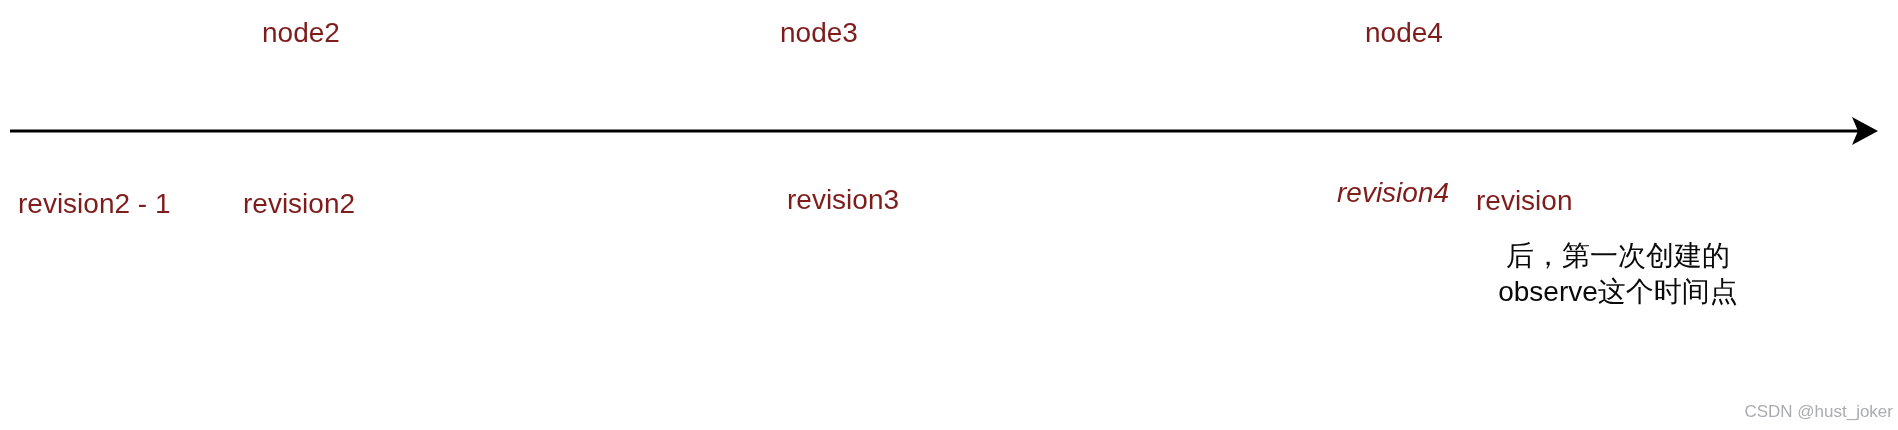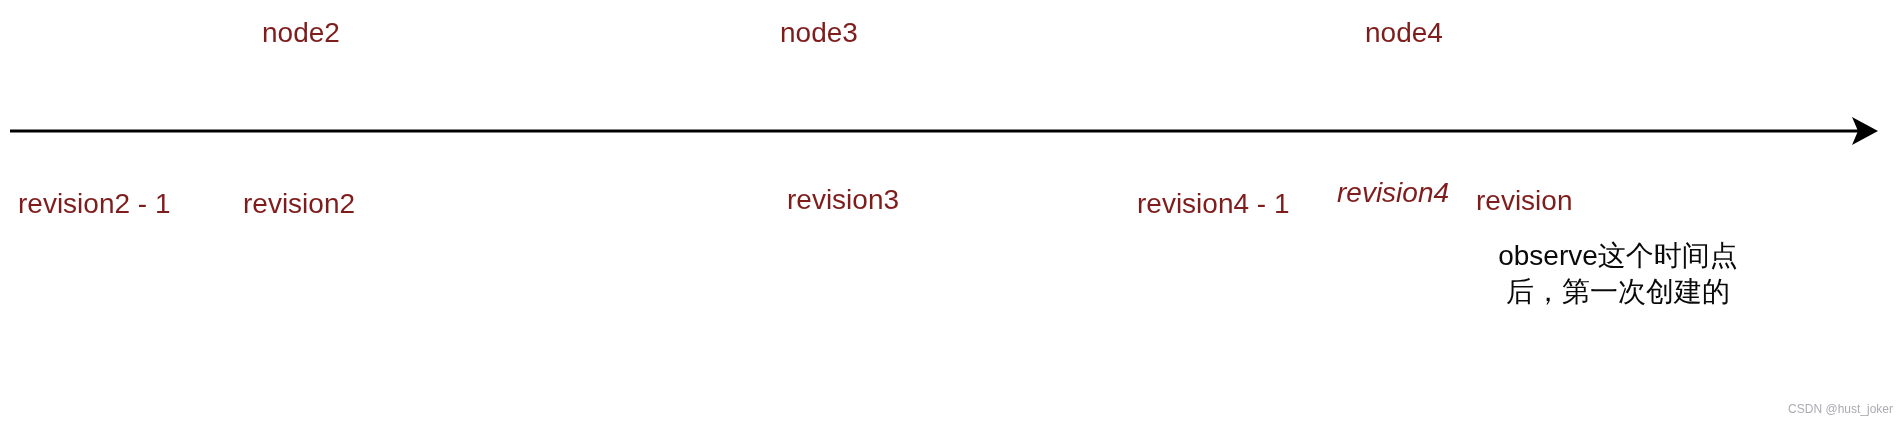--- a/index.html
+++ b/index.html
@@ -40,21 +40,21 @@
     width: 326px;
     text-align: center;
     font-size: 28px;
     line-height: 36px;
     color: #0a0a0a;
   }
   .watermark {
     position: absolute;
     right: 5px;
     top: 402px;
-    font-size: 12px;
+    font-size: 17px;
     color: #abacb2;
     white-space: nowrap;
   }
 </style>
 </head>
 <body>
 
 <div class="canvas">
 
   <svg class="arrow-svg" viewBox="0 0 1898 430" xmlns="http://www.w3.org/2000/svg" aria-hidden="true">
@@ -62,24 +62,23 @@
     <polygon points="1878,131 1852,117 1858,131 1852,145" fill="#000000"></polygon>
   </svg>
 
   <div class="label node-label" style="left:262px;  top:18px;">node2</div>
   <div class="label node-label" style="left:780px;  top:18px;">node3</div>
   <div class="label node-label" style="left:1365px; top:18px;">node4</div>
 
   <div class="label" style="left:18px;   top:189px;text-align:right;">revision2 - 1</div>
   <div class="label" style="left:243px;  top:189px;">revision2</div>
   <div class="label" style="left:763px;  top:185px;margin-left:24px;">revision3</div>
-  <div class="label" style="left:1137px; top:189px;">revision4 - 1</div>
   <div class="label" style="left:1337px; top:178px;font-style:italic;">revision4</div>
   <div class="label" style="left:1476px; top:186px;">revision</div>
 
   <div class="annotation">
+    <div>后，第一次创建的</div>
     <div>observe这个时间点</div>
-    <div>后，第一次创建的</div>
   </div>
 
   <div class="watermark">CSDN @hust_joker</div>
 
 </div>
 
 </body></html>

